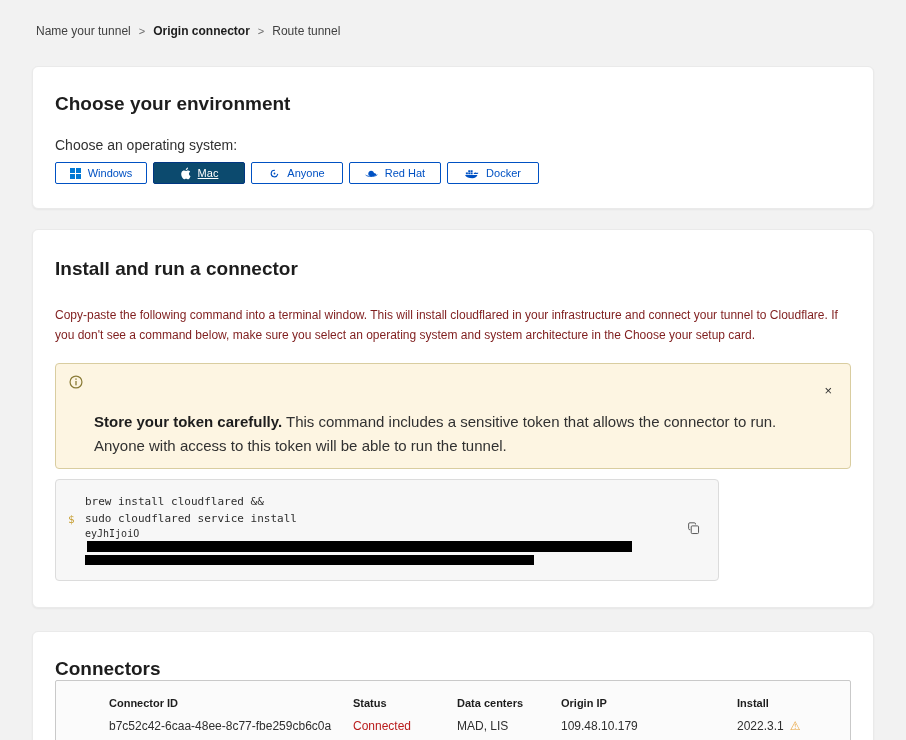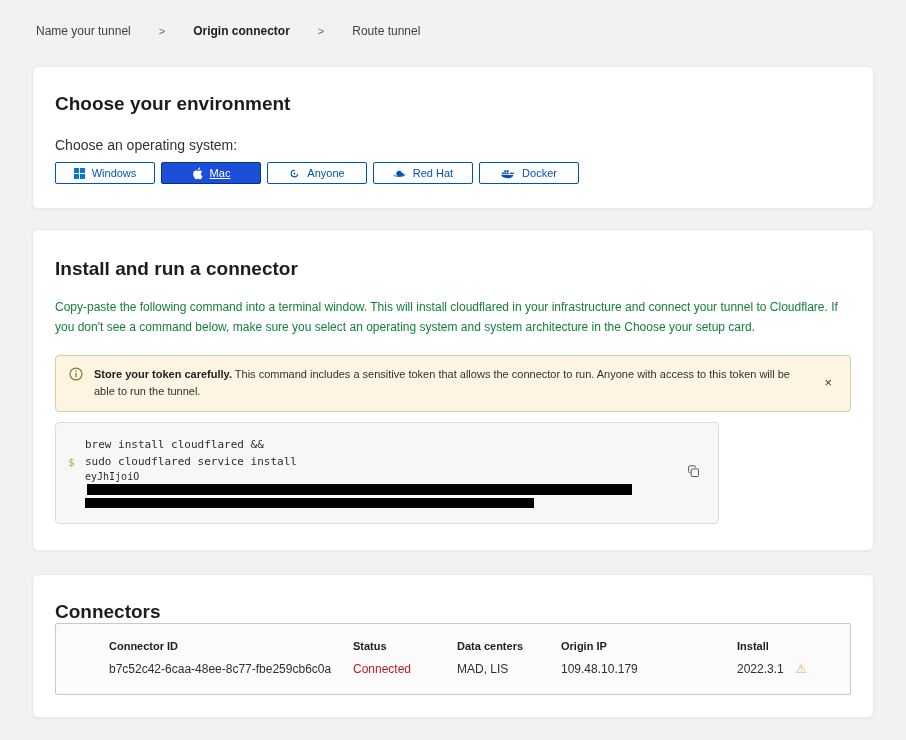--- a/index.html
+++ b/index.html
@@ -6,61 +6,61 @@
   html,body { width:906px; min-height:740px; }
   body {
     background:#f2f2f2;
     font-family:"Liberation Sans", sans-serif;
     color:#232323;
     font-size:12px;
   }
   .page { width:906px; min-height:740px; padding-bottom:18px; }
 
   
-  .breadcrumb { padding:24px 0 0 36px; font-size:12px; color:#414141; display:flex; align-items:center; gap:28px; }
+  .breadcrumb { padding:24px 0 0 36px; font-size:12px; color:#414141; display:flex; align-items:center; gap:8px; }
   .crumb { cursor:pointer; }
   .crumb.active { font-weight:bold; color:#1d1d1d; }
   .sep { color:#6b6b6b; font-size:11px; }
 
   
   .card {
     background:#ffffff;
     border:1px solid #eaeaea;
     border-radius:6px;
     box-shadow:0 1px 2px rgba(0,0,0,0.05);
     margin:0 32px;
   }
   .card-title { font-size:19px; font-weight:bold; color:#1d1d1d; }
 
   
   .card-env { margin-top:28px; padding:26px 22px 24px; }
   .os-label { margin-top:22px; font-size:14px; color:#313131; }
   .os-row { margin-top:9px; display:flex; gap:6px; }
   .os-btn {
     display:inline-flex; align-items:center; justify-content:center; gap:7px;
-    width:100px; height:22px;
+    width:92px; height:22px;
     background:#fff; border:1px solid #0051c3; border-radius:2px;
     color:#0051c3; font-size:11px; font-family:"Liberation Sans", sans-serif;
     cursor:pointer;
   }
-  .os-btn.selected { background:#1d4ed8; border-color:#003681; color:#fff;text-decoration:underline; }
+  .os-btn.selected { background:#0c4a6e; border-color:#003681; color:#fff;text-decoration:underline; }
   .os-btn .ic { display:inline-flex; align-items:center; }
 
   
   .card-install { margin-top:20px; padding:28px 22px 26px; }
-  .desc { margin-top:18px; font-size:12px; line-height:1.65; color:#15803d; max-width:800px; }
+  .desc { margin-top:26px; font-size:12px; line-height:1.65; color:#7f1d1d; max-width:800px; }
 
   .warning {
     margin-top:17px;
     display:flex; align-items:flex-start; gap:11px;
     background:#fdf5e2; border:1px solid #d9cda0; border-radius:4px;
     padding:10px 14px 10px 13px;
   }
   .warning .info-ic { margin-top:1px; flex:0 0 auto; }
-  .warning p { flex:1; font-size:11px; line-height:1.6; color:#313131; }
+  .warning p { flex:1; font-size:15px; line-height:1.6; color:#313131;margin-top:36px; }
   .warning strong { color:#1d1d1d; }
   .warn-close {
     background:none; border:none; font-size:13px; color:#333; cursor:pointer;
     line-height:1; padding:2px 4px; margin-top:8px; font-family:"Liberation Sans", sans-serif;
   }
 
   .code-block {
     position:relative;
     margin-top:10px; margin-right:132px;
     background:#f7f7f7; border:1px solid #dcdcdc; border-radius:4px;
@@ -81,21 +81,21 @@
   
   .card-conn { margin-top:23px; padding:26px 22px 22px; }
   .tbl {
     border:1px solid #c9c9c9; border-radius:2px; background:#fbfbfb;
     padding:16px 16px 18px 53px;
   }
   .tbl-row { display:grid; grid-template-columns:244px 104px 104px 176px 1fr; align-items:center; }
   .tbl-head { font-size:11px; font-weight:bold; color:#1d1d1d; padding-bottom:10px; }
   .tbl-data { font-size:12px; color:#2e2e2e; }
   .status-connected { color:#b91c1c; }
-  .version-cell { display:flex; align-items:center; gap:12px; }
+  .version-cell { display:flex; align-items:center; gap:6px; }
   .warn-glyph { color:#e8a33d; font-size:12px; }
 </style>
 </head>
 <body>
 
 <div class="page">
 
   <nav class="breadcrumb">
     <span class="crumb">Name your tunnel</span>
     <span class="sep">&gt;</span>

